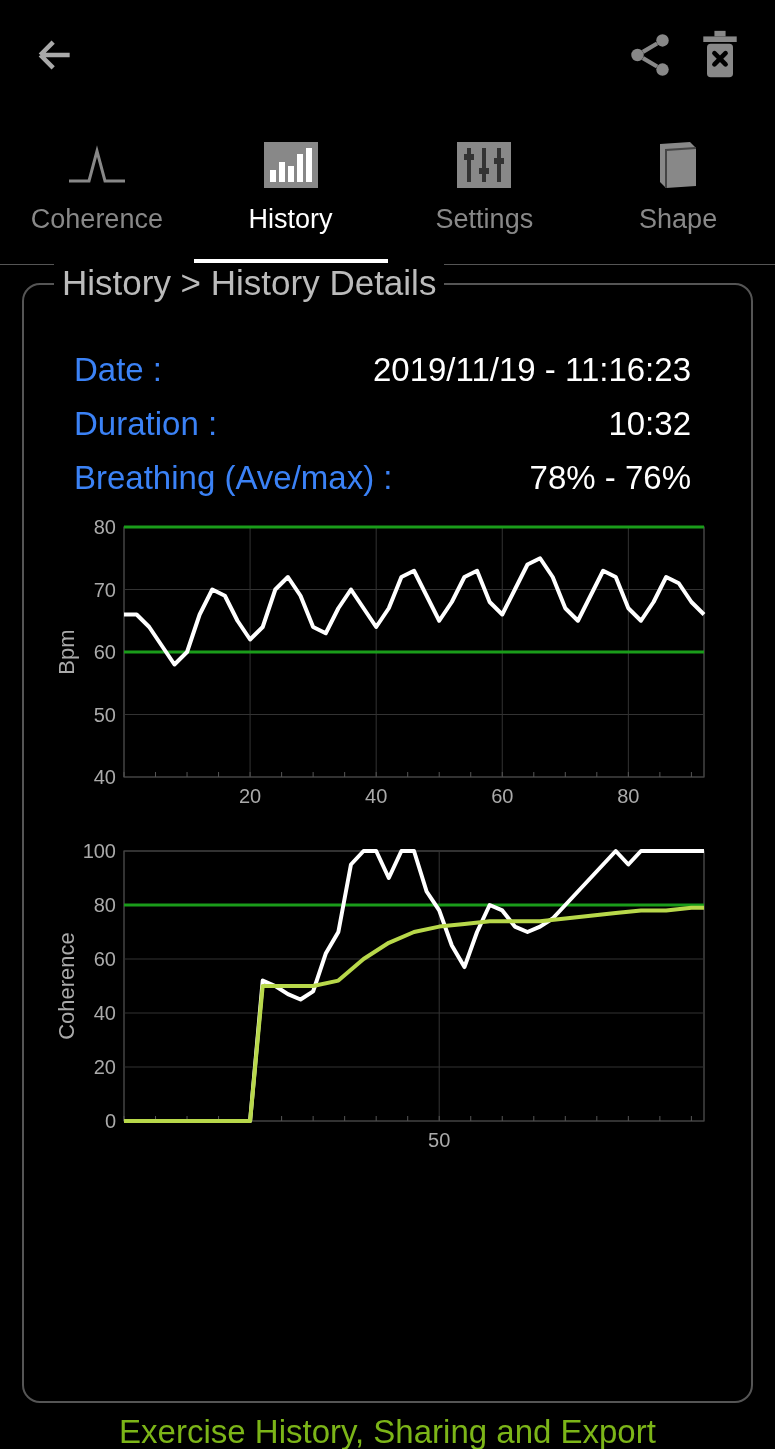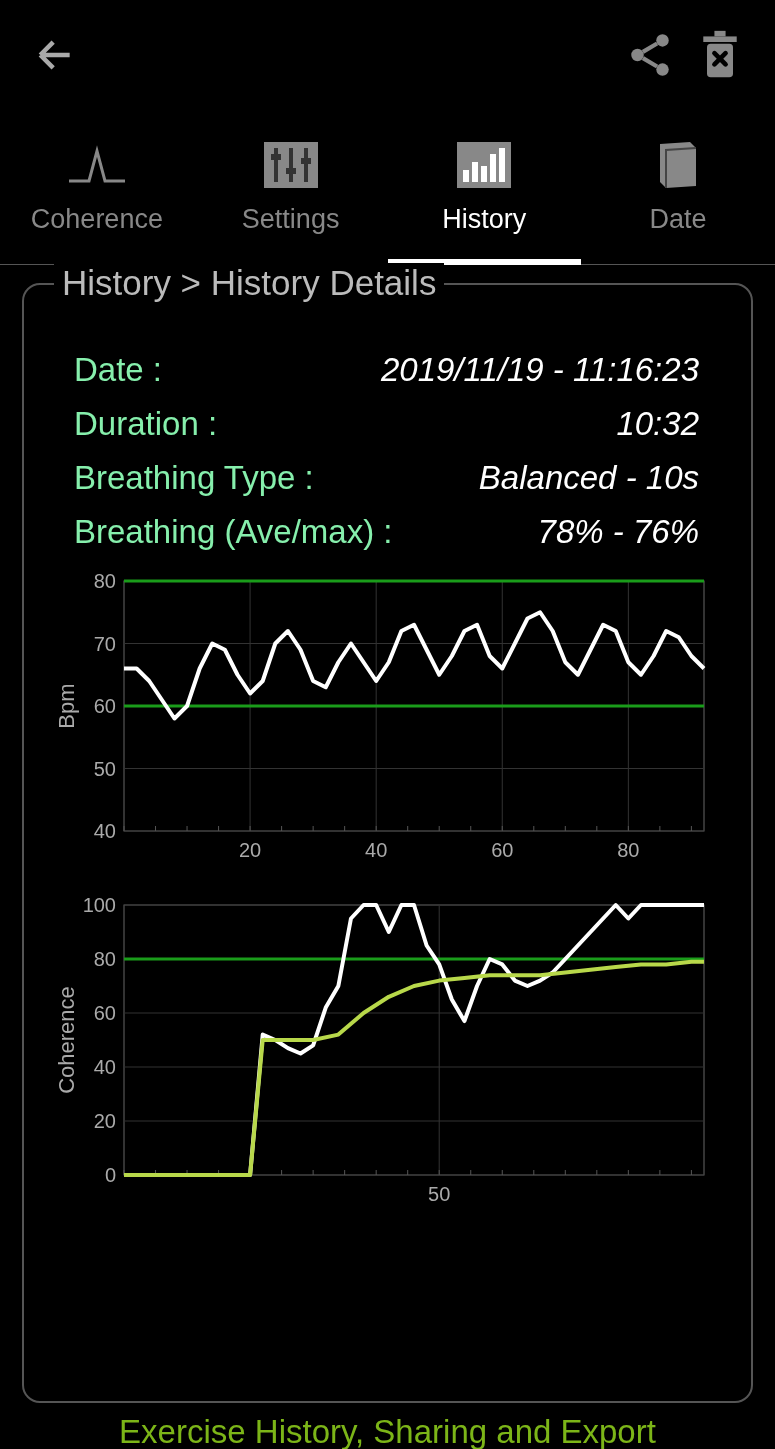--- a/index.html
+++ b/index.html
@@ -5,25 +5,25 @@
   * { box-sizing: border-box; margin: 0; padding: 0; }
   html, body { width: 775px; height: 1449px; background: #000; color: #ccc; font-family: Arial, Helvetica, sans-serif; overflow: hidden; }
   .topbar { height: 110px; display: flex; align-items: center; padding: 0 20px; }
   .topbar .spacer { flex: 1; }
   .icon-btn { width: 70px; height: 70px; display: flex; align-items: center; justify-content: center; color: #aaa; }
   .tabs { height: 155px; display: flex; border-bottom: 1px solid #555; }
   .tab { flex: 1; display: flex; flex-direction: column; align-items: center; justify-content: center; gap: 14px; color: #888; font-size: 27px; position: relative; }
   .tab.active { color: #fff; }
   .tab.active::after { content: ""; position: absolute; bottom: -1px; left: 0; right: 0; height: 6px; background: #fff; }
   .tab-icon { width: 60px; height: 50px; display: flex; align-items: center; justify-content: center; }
-  .panel { margin: 18px 22px 10px 22px; border: 2px solid #555; border-radius: 18px; padding: 50px 32px 40px 30px; position: relative; height: 1120px; }
+  .panel { margin: 18px 22px 10px 22px; border: 2px solid #555; border-radius: 18px; padding: 50px 40px 40px 30px; position: relative; height: 1120px; }
   .panel-legend { position: absolute; top: -22px; left: 30px; background: #000; padding: 0 8px; color: #bbb; font-size: 35px; }
   .kv { display: flex; justify-content: space-between; font-size: 33px; color: #ddd; margin: 16px 20px; }
-  .kv .k { color: #86efac; }
-  .kv .v { color: #fff; font-style: italic; }
+  .kv .k { color: #3b82f6; }
+  .kv .v { color: #fff; }
   .chart { margin-top: 20px; }
   .footer { text-align: center; color: #7cb518; font-size: 33px; margin-top: 10px; }
   svg text { fill: #aaa; font-size: 20px; font-family: Arial, sans-serif; }
   .ylabel { fill: #aaa; font-size: 22px; }
 </style>
 </head>
 <body>
 
 <div class="topbar">
   <div class="icon-btn">
@@ -52,72 +52,68 @@
 
 <div class="tabs">
   <div class="tab">
     <div class="tab-icon">
       <svg width="60" height="40" viewBox="0 0 60 40">
           <path d="M2 36 L22 36 L30 6 L38 36 L58 36" stroke="#888" stroke-width="3" fill="none"></path>
         </svg>
     </div>
     <span>Coherence</span>
   </div>
+  <div class="tab active">
+    <div class="tab-icon">
+      <svg width="54" height="46" viewBox="0 0 54 46">
+          <rect x="0" y="0" width="54" height="46" fill="#888"></rect>
+          <rect x="6" y="28" width="6" height="12" fill="#fff"></rect>
+          <rect x="15" y="20" width="6" height="20" fill="#fff"></rect>
+          <rect x="24" y="24" width="6" height="16" fill="#fff"></rect>
+          <rect x="33" y="12" width="6" height="28" fill="#fff"></rect>
+          <rect x="42" y="6" width="6" height="34" fill="#fff"></rect>
+        </svg>
+    </div>
+    <span>History</span>
+  </div>
   <div class="tab">
     <div class="tab-icon">
       <svg width="54" height="46" viewBox="0 0 54 46">
           <rect x="0" y="0" width="54" height="46" fill="#888"></rect>
           <rect x="10" y="6" width="4" height="34" fill="#333"></rect>
           <rect x="25" y="6" width="4" height="34" fill="#333"></rect>
           <rect x="40" y="6" width="4" height="34" fill="#333"></rect>
           <rect x="7" y="12" width="10" height="6" fill="#333"></rect>
           <rect x="22" y="26" width="10" height="6" fill="#333"></rect>
           <rect x="37" y="16" width="10" height="6" fill="#333"></rect>
         </svg>
     </div>
     <span>Settings</span>
   </div>
-  <div class="tab active">
-    <div class="tab-icon">
-      <svg width="54" height="46" viewBox="0 0 54 46">
-          <rect x="0" y="0" width="54" height="46" fill="#888"></rect>
-          <rect x="6" y="28" width="6" height="12" fill="#fff"></rect>
-          <rect x="15" y="20" width="6" height="20" fill="#fff"></rect>
-          <rect x="24" y="24" width="6" height="16" fill="#fff"></rect>
-          <rect x="33" y="12" width="6" height="28" fill="#fff"></rect>
-          <rect x="42" y="6" width="6" height="34" fill="#fff"></rect>
-        </svg>
-    </div>
-    <span>History</span>
-  </div>
   <div class="tab">
     <div class="tab-icon">
       <svg width="44" height="50" viewBox="0 0 44 50">
           <path d="M4 4 L34 2 L40 8 L40 46 L10 48 L4 42 Z" fill="#888"></path>
           <path d="M10 48 L10 10 L40 8" stroke="#444" stroke-width="2" fill="none"></path>
         </svg>
     </div>
-    <span>Date</span>
+    <span>Shape</span>
   </div>
 </div>
 
 <div class="panel">
   <div class="panel-legend">History &gt; History Details</div>
 
   <div class="kv">
       <span class="k">Date :</span>
       <span class="v">2019/11/19 - 11:16:23</span>
     </div>
   <div class="kv">
       <span class="k">Duration :</span>
       <span class="v">10:32</span>
-    </div>
-  <div class="kv">
-      <span class="k">Breathing Type :</span>
-      <span class="v">Balanced - 10s</span>
     </div>
   <div class="kv">
       <span class="k">Breathing (Ave/max) :</span>
       <span class="v">78% - 76%</span>
     </div>
 
   <div class="chart">
     <svg id="chart0" width="660" height="300" viewBox="0 0 660 300">
         <rect x="70" y="10" width="580" height="250" fill="none" stroke="#666" stroke-width="1"></rect>
         <line x1="70" y1="260" x2="650" y2="260" stroke="#333"></line>

